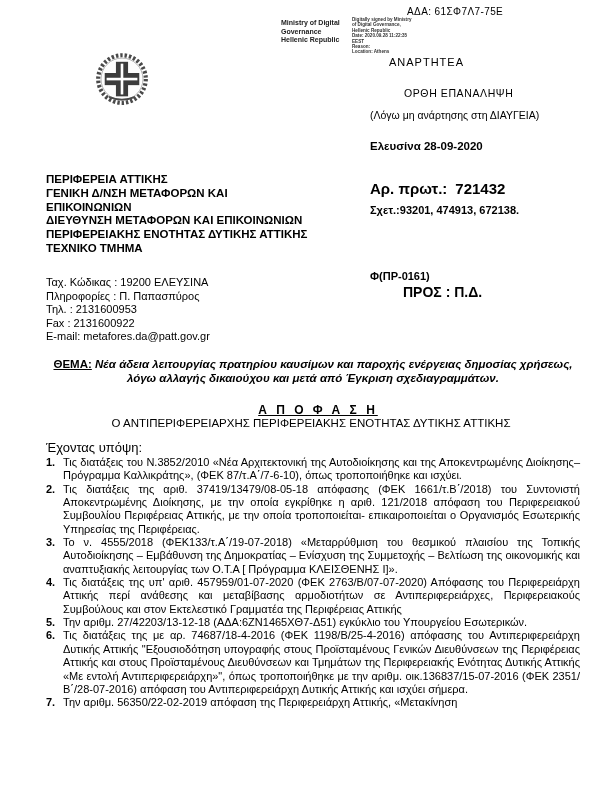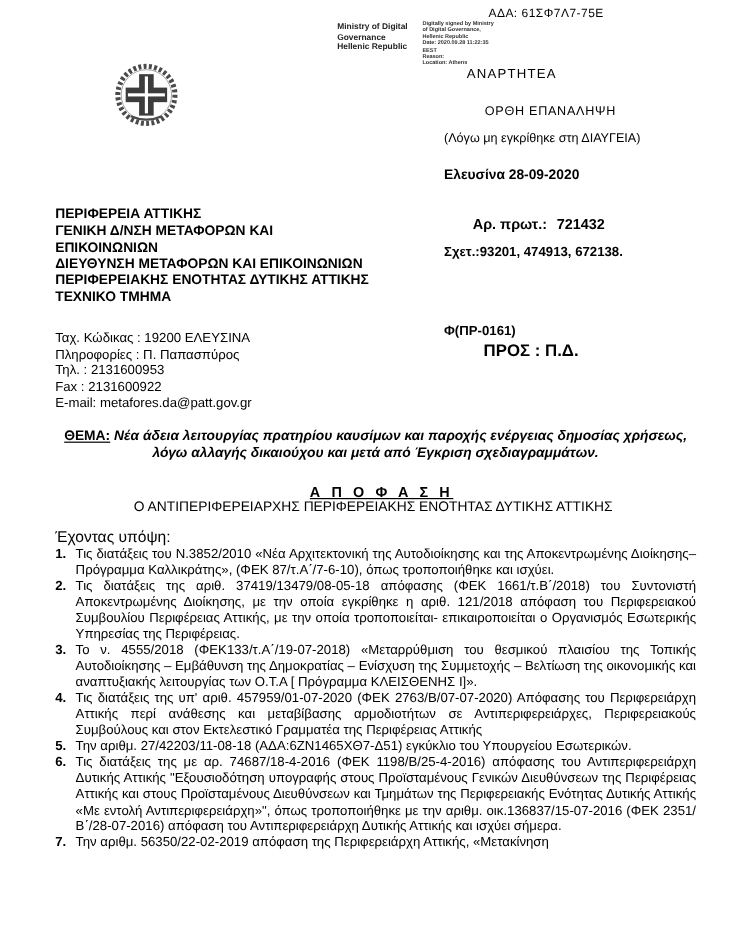--- a/index.html
+++ b/index.html
@@ -18,21 +18,21 @@
   .ministry{left:281px;top:19px;font-size:7px;font-weight:bold;line-height:8.5px;color:#222;}
   .sig{left:352px;top:17px;font-size:4.6px;line-height:5.4px;color:#333;font-weight:bold;}
   .anartitea{left:389px;top:56px;font-size:11px;letter-spacing:1px;}
   .emblem{left:94px;top:52px;}
   .orthi{left:404px;top:87px;font-size:10.5px;letter-spacing:.6px;}
   .orthi-note{left:370px;top:109px;font-size:10.5px;}
   .citydate{left:370px;top:140px;font-size:11.5px;font-weight:bold;}
   
   .agency{left:46px;top:173px;font-size:11.5px;font-weight:bold;line-height:13.8px;width:330px;}
   
-  .meta-prot{left:370px;top:180px;font-size:12px;font-weight:bold;margin-left:24px;}
+  .meta-prot{left:370px;top:180px;font-size:15px;font-weight:bold;}
   .meta-prot .val{margin-left:8px;}
   .meta-sxet{left:370px;top:204px;font-size:11px;font-weight:bold;}
   .meta-file{left:370px;top:270px;font-size:11px;font-weight:bold;}
   .meta-pros{left:370px;top:284px;font-size:14px;font-weight:bold;margin-left:33px;}
   
   .contacts{left:46px;top:276px;font-size:11px;line-height:13.6px;width:320px;}
   
   .subject{left:46px;top:357px;width:534px;font-size:11.5px;font-weight:bold;font-style:italic;text-align:center;line-height:14px;}
   .subject .lbl{text-decoration:underline;font-style:normal;}
   
@@ -76,21 +76,21 @@
       <circle cx="30" cy="29" r="22.5" fill="#fdfdfd" stroke="#9a9a9a" stroke-width="0.8"></circle>
       <rect x="23.5" y="10.5" width="13" height="37" fill="#3c3c3c"></rect>
       <rect x="11.5" y="22.5" width="37" height="13" fill="#3c3c3c"></rect>
       <rect x="28.6" y="12.5" width="2.8" height="33" fill="#fff"></rect>
       <rect x="13.5" y="27.6" width="33" height="2.8" fill="#fff"></rect>
       <path d="M16 48 q14 6 28 0" fill="none" stroke="#4a4a4a" stroke-width="2"></path>
     </svg>
   </div>
 
   <div class="abs orthi">ΟΡΘΗ ΕΠΑΝΑΛΗΨΗ</div>
-  <div class="abs orthi-note">(Λόγω μη εγκρίθηκε στη ΔΙΑΥΓΕΙΑ)</div>
+  <div class="abs orthi-note">(Λόγω μη ανάρτησης στη ΔΙΑΥΓΕΙΑ)</div>
   <div class="abs citydate">Ελευσίνα 28-09-2020</div>
 
   <div class="abs agency">
     <div>ΠΕΡΙΦΕΡΕΙΑ ΑΤΤΙΚΗΣ</div>
     <div>ΓΕΝΙΚΗ Δ/ΝΣΗ ΜΕΤΑΦΟΡΩΝ  ΚΑΙ</div>
     <div>ΕΠΙΚΟΙΝΩΝΙΩΝ</div>
     <div>ΔΙΕΥΘΥΝΣΗ ΜΕΤΑΦΟΡΩΝ  ΚΑΙ ΕΠΙΚΟΙΝΩΝΙΩΝ</div>
     <div>ΠΕΡΙΦΕΡΕΙΑΚΗΣ ΕΝΟΤΗΤΑΣ ΔΥΤΙΚΗΣ ΑΤΤΙΚΗΣ</div>
     <div>ΤΕΧΝΙΚΟ ΤΜΗΜΑ</div>
   </div>
@@ -127,21 +127,21 @@
     <div class="li">
       <span class="num">2.</span><span>Τις διατάξεις της αριθ. 37419/13479/08-05-18 απόφασης (ΦΕΚ 1661/τ.Β΄/2018) του Συντονιστή Αποκεντρωμένης Διοίκησης, με την οποία εγκρίθηκε η αριθ. 121/2018 απόφαση του Περιφερειακού Συμβουλίου Περιφέρειας Αττικής, με την οποία τροποποιείται- επικαιροποιείται ο Οργανισμός Εσωτερικής Υπηρεσίας της Περιφέρειας.</span>
     </div>
     <div class="li">
       <span class="num">3.</span><span>Το ν. 4555/2018 (ΦΕΚ133/τ.Α΄/19-07-2018) «Μεταρρύθμιση του θεσμικού πλαισίου της Τοπικής Αυτοδιοίκησης – Εμβάθυνση της Δημοκρατίας – Ενίσχυση της Συμμετοχής – Βελτίωση της οικονομικής και αναπτυξιακής λειτουργίας των Ο.Τ.Α [ Πρόγραμμα ΚΛΕΙΣΘΕΝΗΣ Ι]».</span>
     </div>
     <div class="li">
       <span class="num">4.</span><span>Τις διατάξεις της υπ' αριθ. 457959/01-07-2020 (ΦΕΚ 2763/Β/07-07-2020) Απόφασης του Περιφερειάρχη Αττικής περί ανάθεσης και μεταβίβασης αρμοδιοτήτων σε Αντιπεριφερειάρχες, Περιφερειακούς Συμβούλους και στον Εκτελεστικό Γραμματέα της Περιφέρειας Αττικής</span>
     </div>
     <div class="li">
-      <span class="num">5.</span><span>Την αριθμ. 27/42203/11-08-18 (ΑΔΑ:6ΖΝ1465ΧΘ7-Δ51) εγκύκλιο του Υπουργείου Εσωτερικών.</span>
+      <span class="num">5.</span><span>Την αριθμ. 27/42203/13-12-18 (ΑΔΑ:6ΖΝ1465ΧΘ7-Δ51) εγκύκλιο του Υπουργείου Εσωτερικών.</span>
     </div>
     <div class="li">
       <span class="num">6.</span><span>Τις διατάξεις της με αρ. 74687/18-4-2016 (ΦΕΚ 1198/Β/25-4-2016) απόφασης του Αντιπεριφερειάρχη Δυτικής Αττικής "Εξουσιοδότηση υπογραφής στους Προϊσταμένους Γενικών Διευθύνσεων της Περιφέρειας Αττικής και στους Προϊσταμένους Διευθύνσεων και Τμημάτων της Περιφερειακής Ενότητας Δυτικής Αττικής «Με εντολή Αντιπεριφερειάρχη»", όπως τροποποιήθηκε με την αριθμ. οικ.136837/15-07-2016 (ΦΕΚ 2351/Β΄/28-07-2016) απόφαση του Αντιπεριφερειάρχη Δυτικής Αττικής και ισχύει σήμερα.</span>
     </div>
     <div class="li">
       <span class="num">7.</span><span>Την αριθμ. 56350/22-02-2019 απόφαση της Περιφερειάρχη Αττικής, «Μετακίνηση</span>
     </div>
   </div>
 
 </div>

